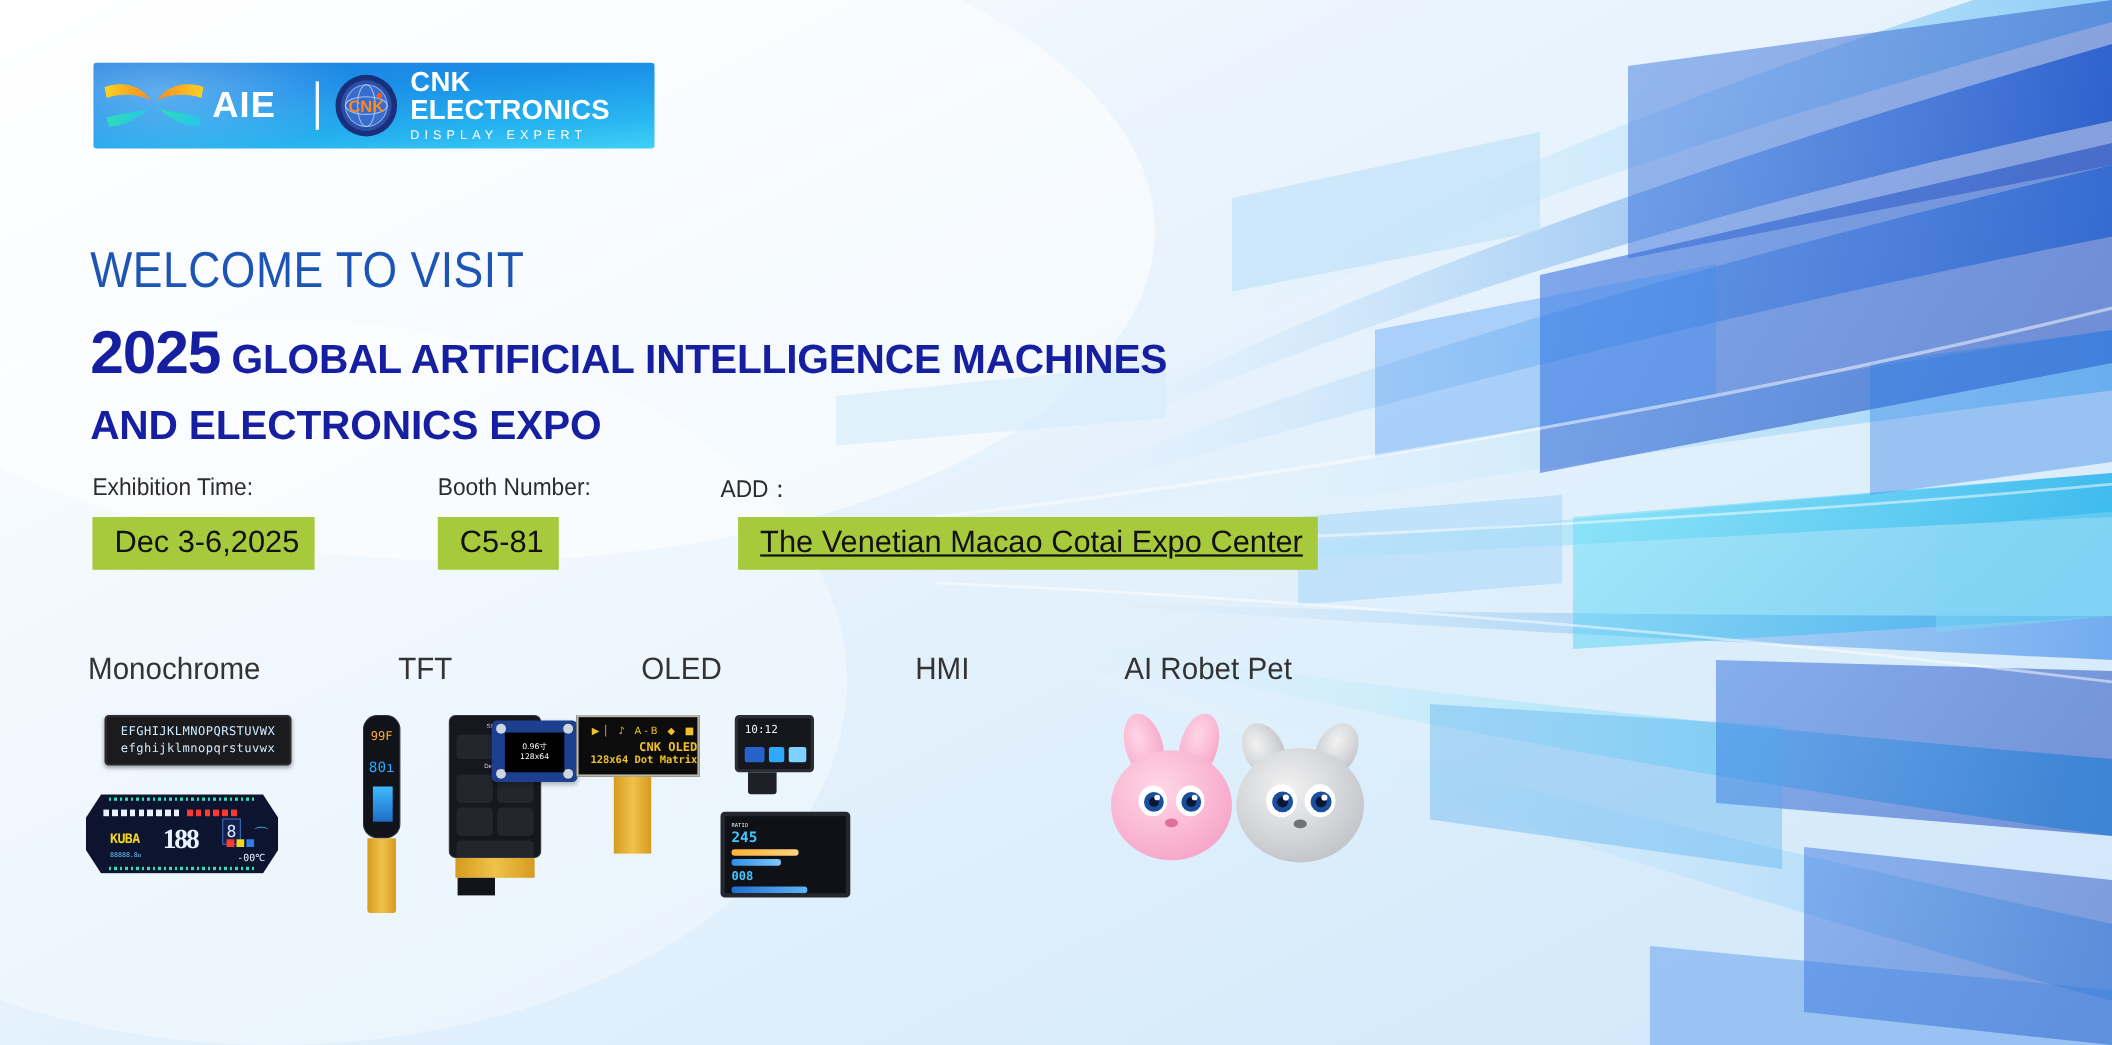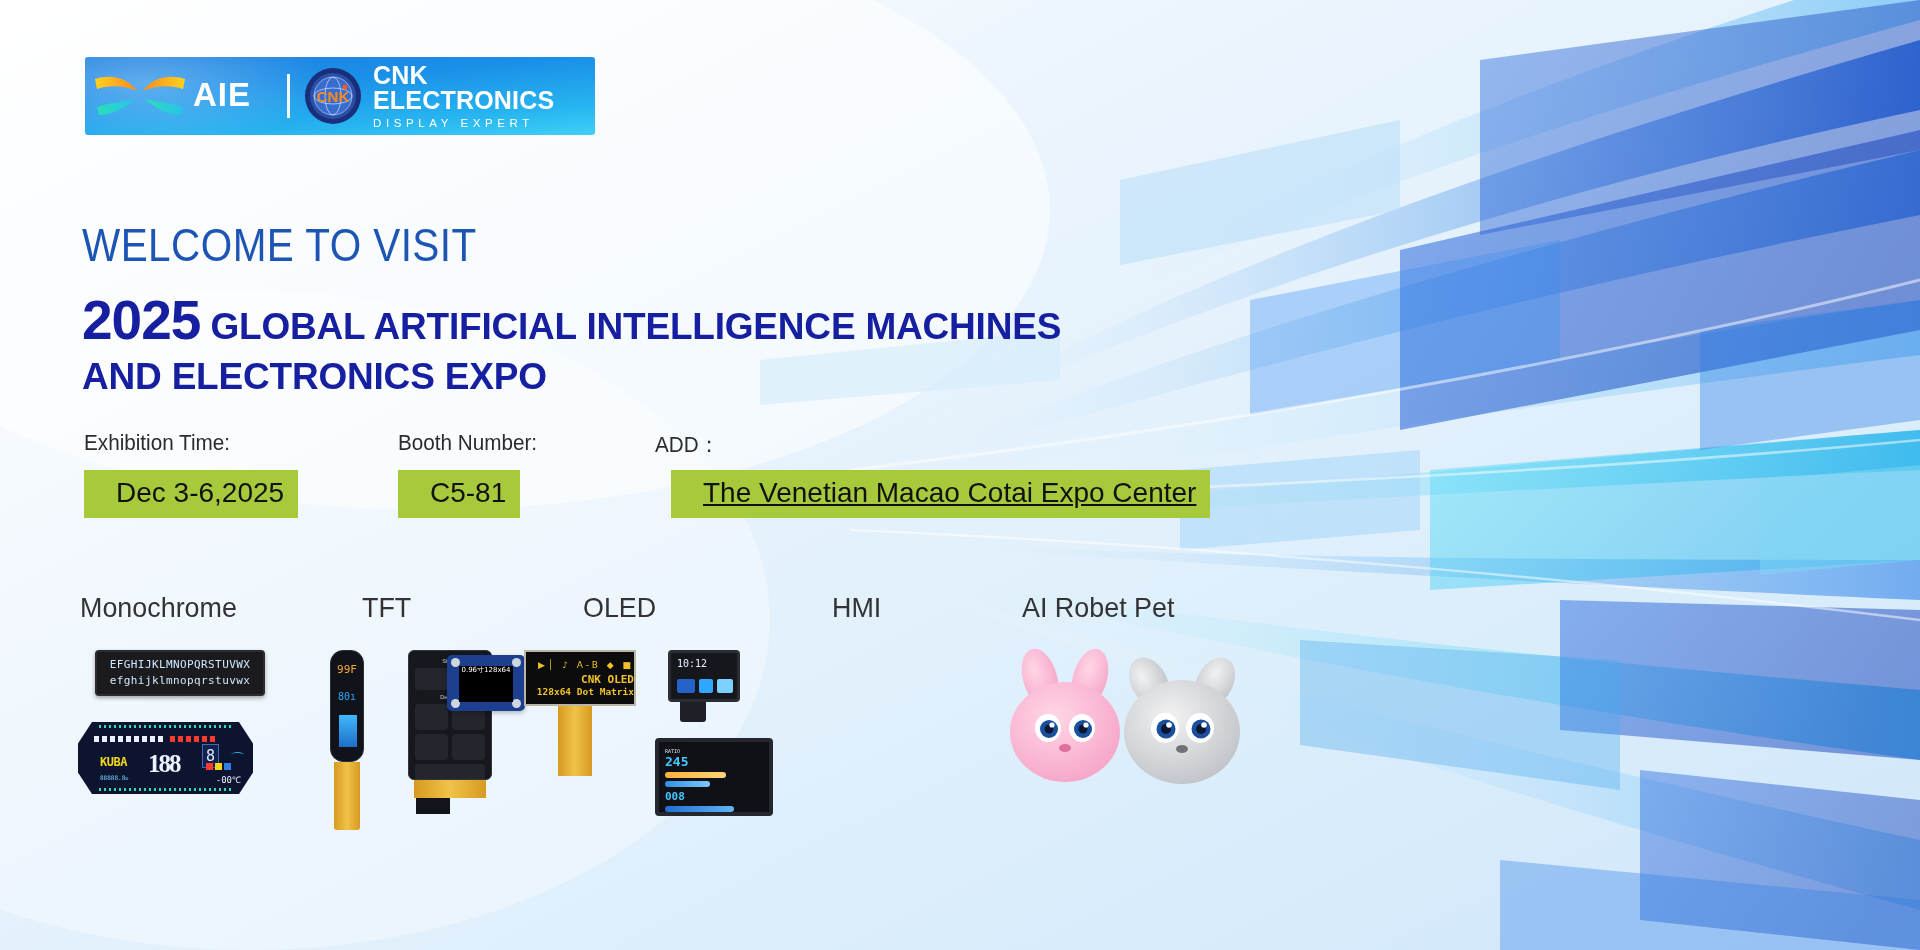--- a/index.html
+++ b/index.html
@@ -39,31 +39,31 @@
     font-family:"Liberation Sans Narrow","Liberation Sans",sans-serif;
     transform:scaleX(.88); transform-origin:left center; font-weight:400;
   }
   #headline{
     position:absolute; left:82px; top:288px; z-index:5;
     color:#151fa0; font-weight:700; line-height:1.18;
     letter-spacing:-.2px;
   }
   #headline .yr{ font-size:55px; font-weight:700; letter-spacing:-1px; }
   #headline .ttl{ font-size:37px; font-weight:700; }
-  #headline .l2{ display:block; margin-top:2px; }
+  #headline .l2{ display:block; margin-top:12px; }
 
   
   .info-label{
     position:absolute; z-index:5; font-size:22px; color:#2c2c2c;
     font-family:"Liberation Sans Narrow","Liberation Sans",sans-serif;
     transform:scaleX(.94); transform-origin:left center;
   }
   .info-chip{
     position:absolute; z-index:5; background:#a7c93c; color:#111;
-    font-size:28px; padding:7px 14px 9px 32px; white-space:nowrap;
+    font-size:28px; padding:7px 14px 9px 20px; white-space:nowrap;
     font-family:"Liberation Sans Narrow","Liberation Sans",sans-serif;
   }
 
   
   .cat-label{
     position:absolute; z-index:5; font-size:28px; color:#333;
     font-family:"Liberation Sans Narrow","Liberation Sans",sans-serif;
     transform:scaleX(.96); transform-origin:left center; white-space:nowrap;
   }
 
@@ -95,39 +95,39 @@
     font-family:"DejaVu Sans Mono",monospace;}
   .dash .pins{ position:absolute; left:12%; width:76%; height:3px;
     background:repeating-linear-gradient(90deg,#2fe0b0 0 2px,transparent 2px 5px); }
 
   
   .tft-bar{ width:34px; height:112px; background:#10131a; border-radius:13px;
     border:1px solid #2a2f3a; position:relative; overflow:hidden;}
   .tft-bar .v1{ position:absolute; top:12px; left:0; right:0; text-align:center;
     color:#ffa93a; font-size:11px; font-family:"DejaVu Sans Mono",monospace;}
   .tft-bar .v2{ position:absolute; top:40px; left:0; right:0; text-align:center;
-    color:#2fa8ff; font-size:10px; font-family:"DejaVu Sans Mono",monospace;}
+    color:#2fa8ff; font-size:13px; font-family:"DejaVu Sans Mono",monospace;}
   .tft-bar .gr{ position:absolute; bottom:14px; left:8px; width:18px; height:32px;
     background:linear-gradient(0deg,#1d6ec7,#40b9ff);}
   .fpc{ background:linear-gradient(90deg,#d79a20,#f0c24a,#d79a20); }
 
   
   .tft-panel{ width:84px; height:130px; background:#16181d; border-radius:6px;
     border:1px solid #32363f; position:relative; overflow:hidden; padding:7px 6px;}
   .tft-panel .ph{ color:#cfd6e0; font-size:5.5px; text-align:center; margin-bottom:4px;}
   .tft-panel .card{ background:#23262d; border-radius:4px; height:22px; margin-bottom:4px;}
   .tft-panel .row{ display:flex; gap:4px; margin-bottom:4px;}
   .tft-panel .row>div{ flex:1; background:#23262d; border-radius:4px; height:26px;}
   .tft-panel .wide{ background:#23262d; border-radius:4px; height:26px;}
 
   
   .oled-pcb{ width:78px; height:56px; background:#1c3f8f; border-radius:5px;
     position:relative; box-shadow:0 2px 4px rgba(0,0,0,.25);}
   .oled-pcb .scr{ position:absolute; left:12px; top:11px; width:54px; height:36px;
-    background:#000; display:flex; flex-direction:row; align-items:flex-start; justify-content:center;}
+    background:#000; display:flex; flex-direction:column; align-items:center; justify-content:center;}
   .oled-pcb .scr span{ color:#fff; font-size:7px; line-height:1.25; font-family:"DejaVu Sans",sans-serif;}
   .oled-pcb .hole{ position:absolute; width:9px; height:9px; border-radius:50%; background:#cfd6de;}
 
   
   .oled-glass{ width:112px; height:56px; background:#0c0c0c; border:2px solid #b9b6a8;
     display:flex; flex-direction:column; align-items:flex-end; justify-content:center;}
   .oled-glass .ico{ color:#f0c12a; font-size:9px; letter-spacing:3px; margin-bottom:3px;
     font-family:"DejaVu Sans",sans-serif;}
   .oled-glass .t1{ color:#f0c12a; font-size:11px; font-weight:700; font-family:"DejaVu Sans Mono",monospace;}
   .oled-glass .t2{ color:#f0c12a; font-size:9.5px; font-weight:700; font-family:"DejaVu Sans Mono",monospace;}

